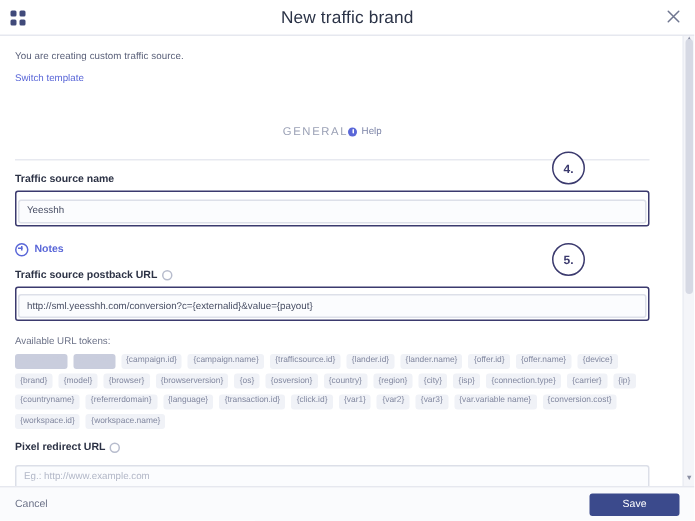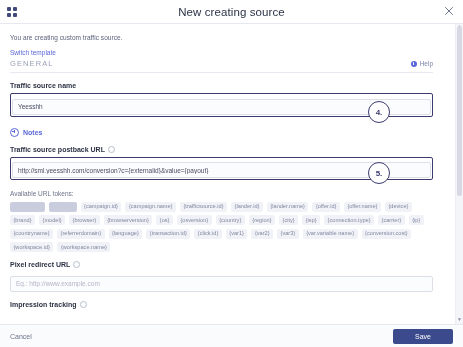--- a/index.html
+++ b/index.html
@@ -124,23 +124,23 @@
     margin-top: 4px;
     font-size: 6.5px;
     color: #5a67d8;
     text-decoration: none;
     cursor: pointer;
   }
 
   .section-head {
     display: flex;
     align-items: center;
-    justify-content: space-between;
-    margin-top: 0;
-    padding-bottom: 4px;
+    justify-content: center;
+    margin-top: 24px;
+    padding-bottom: 14px;
     border-bottom: 1px solid #e7e9f0;
   }
   .section-title {
     font-size: 7.5px;
     letter-spacing: 1.1px;
     color: #9aa0b5;
   }
   .help-wrap {
     display: flex;
     align-items: center;
@@ -323,21 +323,21 @@
 
 <div id="app">
 
   <div class="titlebar">
     <span class="apps-icon">
       <i></i>
         <i></i>
         <i></i>
         <i></i>
     </span>
-    <div class="modal-title">New creating source</div>
+    <div class="modal-title">New traffic brand</div>
     <span class="close-icon">
       <svg width="12" height="12" viewBox="0 0 12 12">
         <path d="M2.5 2.5 L9.5 9.5 M9.5 2.5 L2.5 9.5" stroke="#6f7690" stroke-width="1" fill="none" stroke-linecap="round"></path>
       </svg>
     </span>
   </div>
 
   <div class="modal-body">
 
     <div class="scrollbar-track">

